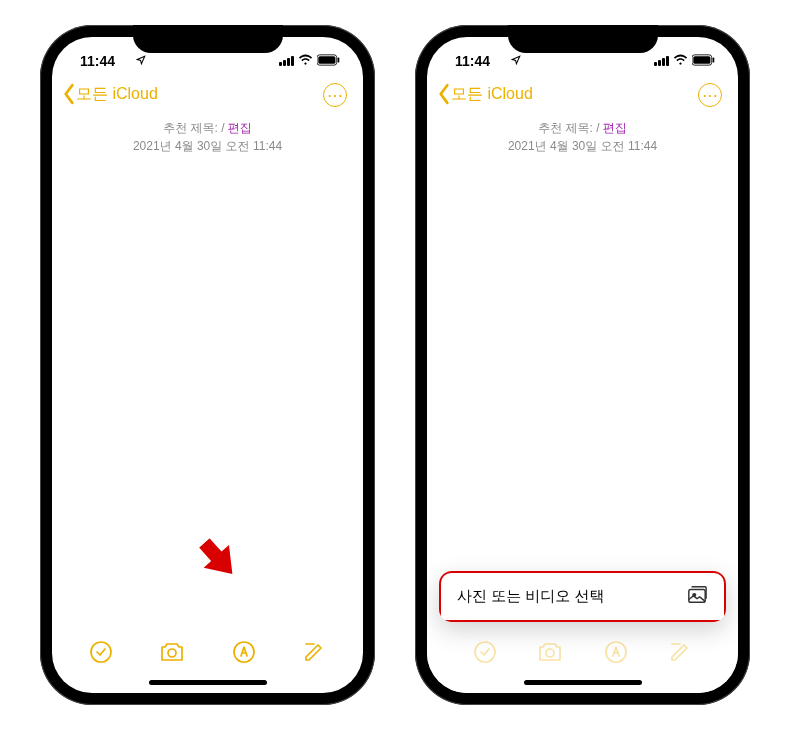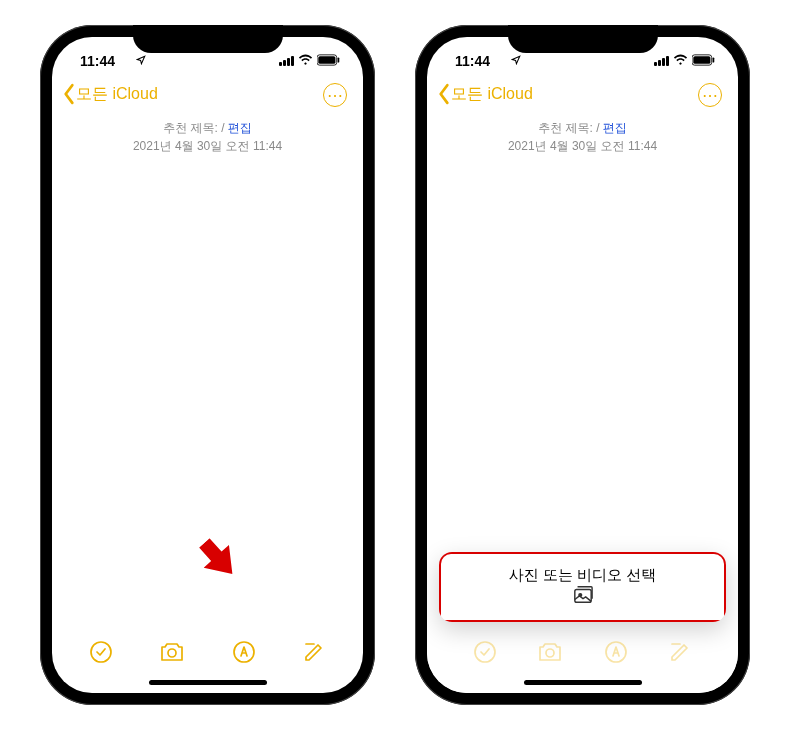--- a/index.html
+++ b/index.html
@@ -68,21 +68,21 @@
       display:flex; align-items:center; justify-content:center;
       color:#ecb100;
     }
     .header-text {
       text-align: center;
       color: #8a8a8a;
       font-size: 12px;
       line-height: 1.5;
       padding-top: 6px;
     }
-    .header-text .edit { color:#1d4ed8; }
+    .header-text .edit { color:#a21caf; }
     .content { flex: 1; position: relative; }
     .toolbar {
       display: flex;
       justify-content: space-around;
       align-items: center;
       padding: 10px 14px 6px;
       color: #ecb100;
     }
     .toolbar.dim { opacity: 0.35; }
     .home-indicator {
@@ -111,21 +111,20 @@
       margin-bottom: 8px;
     }
     .menu-item {
       display: flex;
       justify-content: space-between;
       align-items: center;
       padding: 12px 16px;
       font-size: 15px;
       border-bottom: 0.5px solid #e6e6e6;
       color: #000;
-      flex-direction: column;
     }
     .menu-item:last-child { border-bottom: none; }
     .menu-item.highlight {
       border: 3px solid #d80000;
       border-radius: 13px 13px 0 0;
       margin: -1px;
     }
     .menu-icon { color:#555; flex-shrink:0; }
     .sbtime { display:flex; align-items:center; gap:21px; }
     .loc-icon { font-size:11px; }

